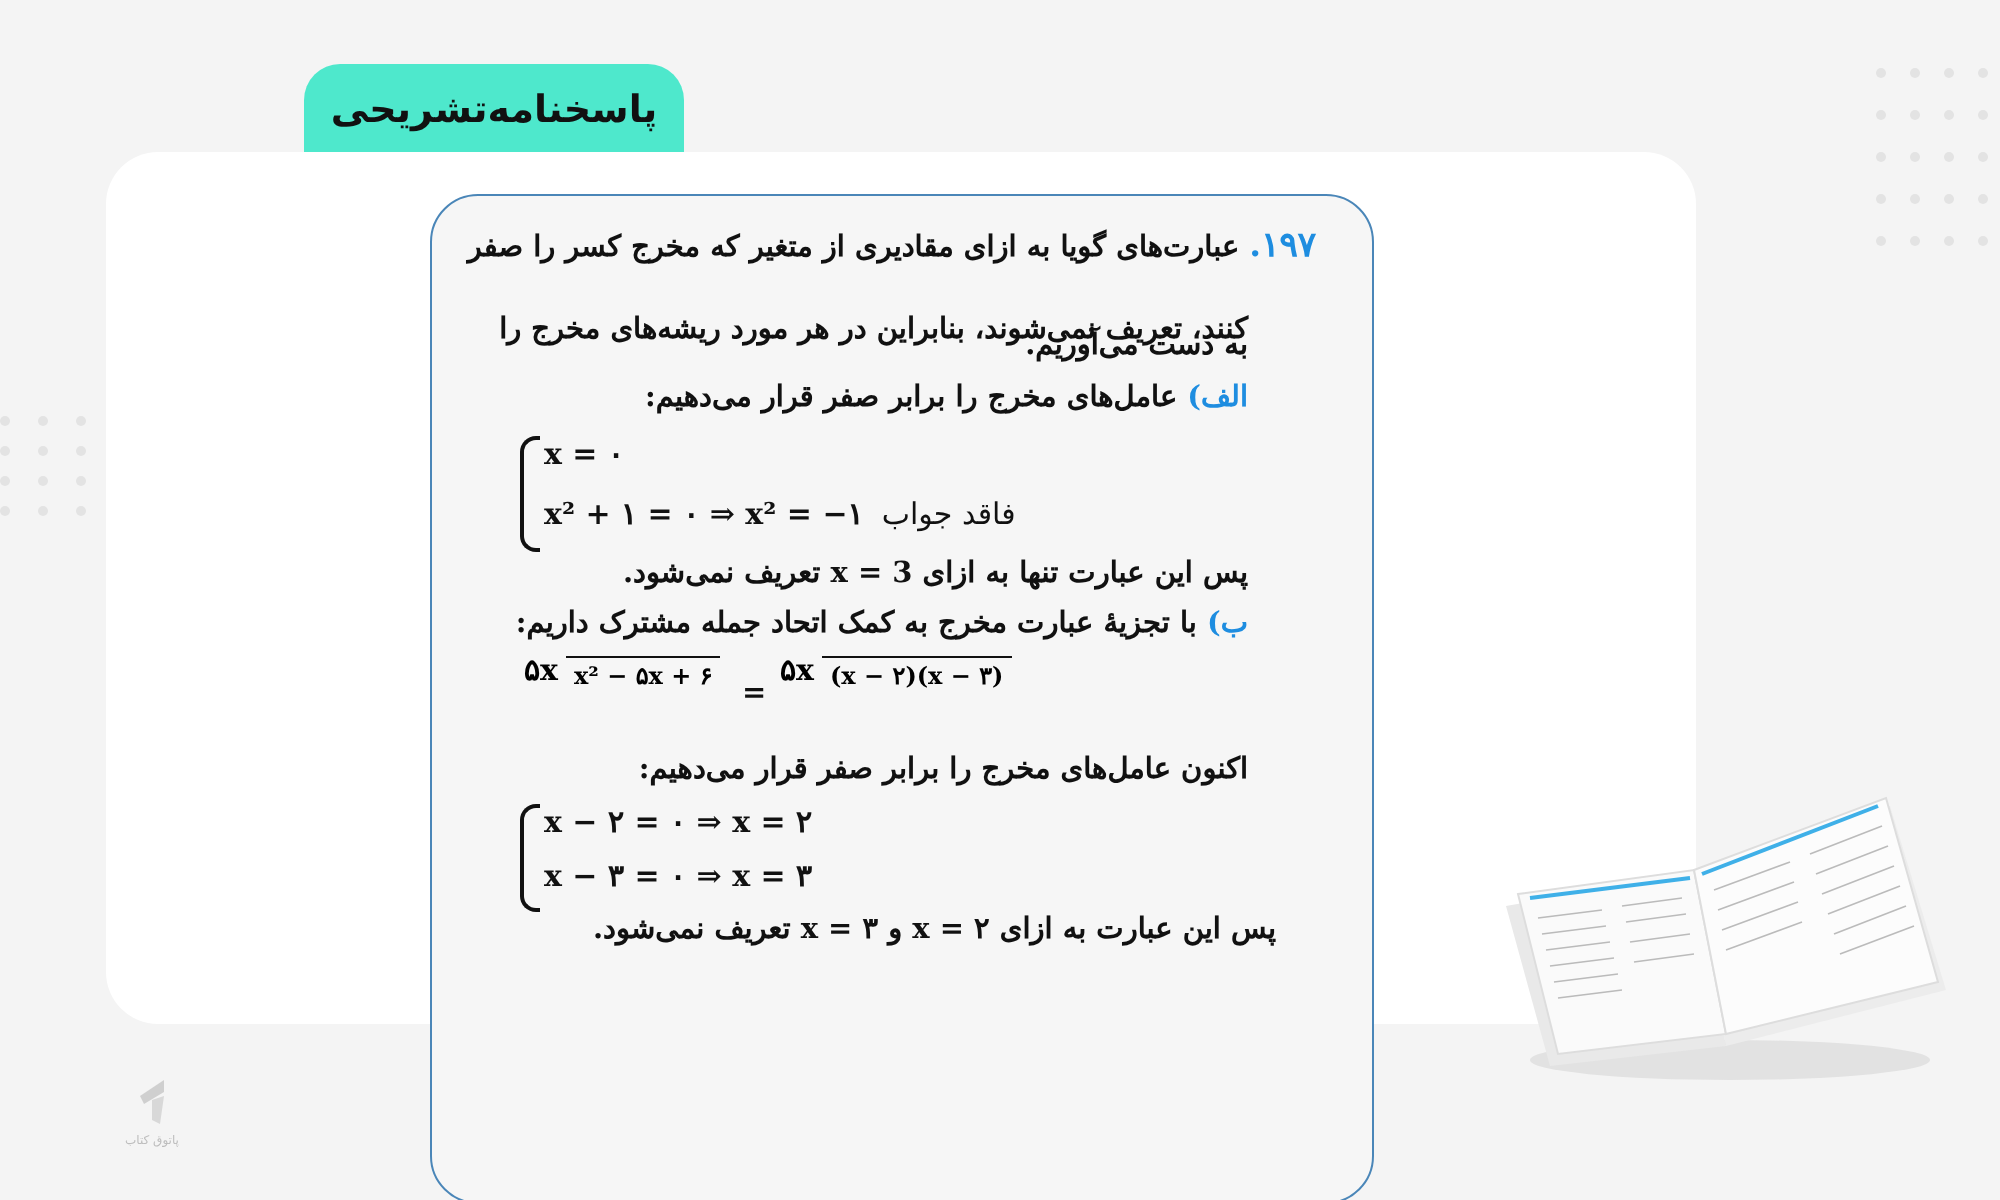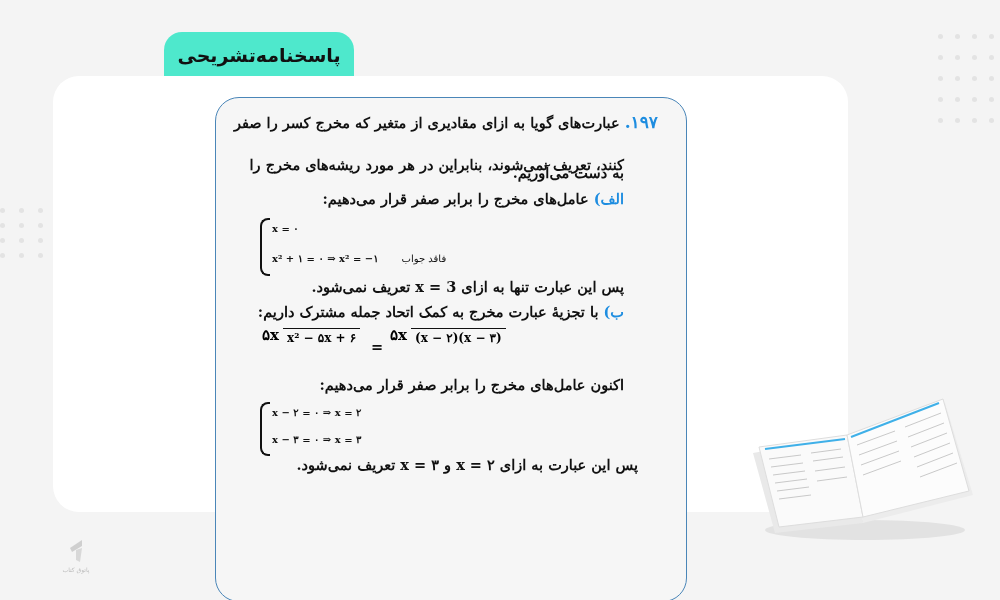--- a/index.html
+++ b/index.html
@@ -7,42 +7,42 @@
     width:1000px; height:600px; overflow:hidden;
     background:#f4f4f4; position:relative;
     font-family:"DejaVu Sans", sans-serif;
   }
   .dots { position:absolute; display:grid; gap:0; }
   .dots span { width:5px; height:5px; border-radius:50%; background:#e3e3e3; display:block; }
   .dots-right { left:938px; top:34px; grid-template-columns:repeat(4,5px); column-gap:12px; row-gap:16px; }
   .dots-left { left:0px; top:208px; grid-template-columns:repeat(3,5px); column-gap:14px; row-gap:10px; }
 
   .tab-label {
-    position:absolute; left:164px; top:32px; width:190px; height:46px;
+    position:absolute; left:152px; top:32px; width:190px; height:46px;
     background:#4ee8cc; border-radius:18px 18px 0 0;
     display:flex; align-items:center; justify-content:center;
     direction:rtl; font-size:19px; font-weight:bold; color:#111;
   }
   .card {
     position:absolute; left:53px; top:76px; width:795px; height:436px;
     background:#fff; border-radius:26px;
   }
   .answer-box {
     position:absolute; left:215px; top:97px; width:472px; height:505px;
     background:#f6f6f6; border:1.5px solid #4a86b8; border-radius:24px;
     box-sizing:border-box;
   }
   .rtl { direction:rtl; text-align:right; }
   .line {
     position:absolute; font-family:"DejaVu Serif", serif; font-weight:bold;
     font-size:14.5px; color:#111; white-space:nowrap;
   }
   .num { color:#1e8de0; font-weight:bold; font-size:17px; }
   .part { color:#1e8de0; }
-  .math { font-family:"DejaVu Serif", serif; font-weight:bold; font-size:10px; color:#111; direction:ltr; }
+  .math { font-family:"DejaVu Serif", serif; font-weight:bold; font-size:15px; color:#111; direction:ltr; }
   .brace {
     position:absolute; width:8px; border:2px solid #111; border-right:none;
     border-radius:8px 0 0 8px;
   }
   .frac { position:absolute; display:flex; flex-direction:row; align-items:center; direction:ltr; }
   .frac .n { font-family:"DejaVu Serif", serif; font-weight:bold; font-size:15px; padding:0 4px 2px; }
   .frac .d { font-family:"DejaVu Serif", serif; font-weight:bold; font-size:12px; border-top:1.5px solid #111; padding:2px 4px 0; }
 
   .book { position:absolute; left:745px; top:395px; width:235px; height:150px; }
   .logo { position:absolute; left:56px; top:530px; width:40px; height:45px; }
@@ -103,21 +103,21 @@
   <div class="line rtl" style="right:62px; top:92px;">
     <span class="part">الف)</span>
     <span>عامل‌های مخرج را برابر صفر قرار می‌دهیم:</span>
   </div>
   <div class="brace" style="left:44px; top:120px; height:54px;"></div>
   <div class="line" style="left:56px; top:120px;">
     <span class="math">x = ۰</span>
   </div>
   <div class="line" style="left:56px; top:150px;">
     <span class="math">x² + ۱ = ۰ ⇒ x² = −۱</span>
-    <span style="font-weight:normal; font-size:10px; margin-left:18px;">فاقد جواب</span>
+    <span style="font-weight:normal; font-size:15px; margin-left:4px;">فاقد جواب</span>
   </div>
   <div class="line rtl" style="right:62px; top:180px;">پس این عبارت تنها به ازای  x = 3  تعریف نمی‌شود.</div>
 
   <div class="line rtl" style="right:62px; top:205px;">
     <span class="part">ب)</span>
     <span>با تجزیهٔ عبارت مخرج به کمک اتحاد جمله مشترک داریم:</span>
   </div>
   <div class="frac" style="left:42px; top:228px;">
     <span class="n">۵x</span>
     <span class="d">x² − ۵x + ۶</span>

